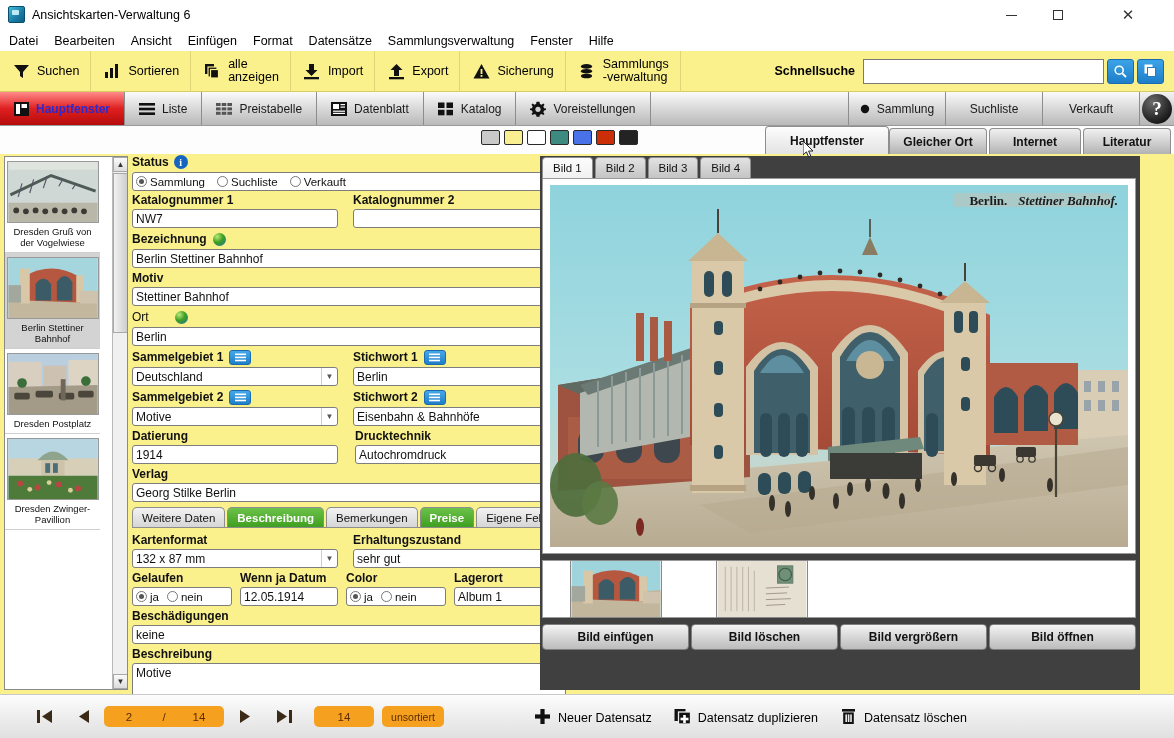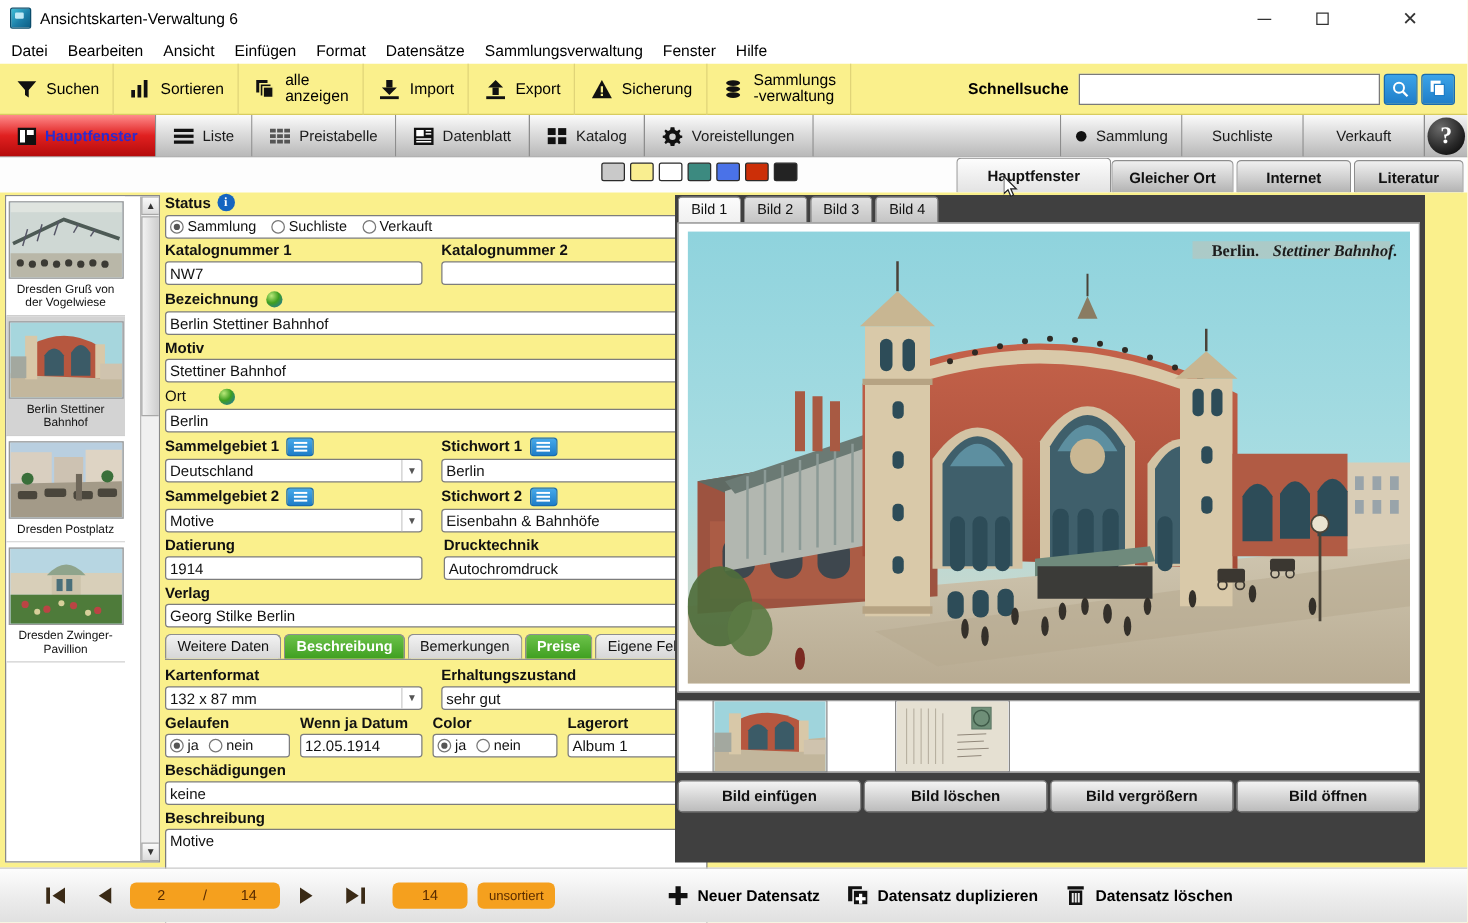--- a/index.html
+++ b/index.html
@@ -295,21 +295,21 @@
   .navarrow { width: 40px; display:flex; align-items:center; justify-content:center; }
   .pill {
     background: #f5a01e; border-radius: 5px; color: #5a2c00;
     font-size: 11.5px; display: flex; align-items: center; justify-content: center;
     height: 21px;
   }
   #pill-counter { width: 120px; gap: 0; }
   #pill-counter span { display:inline-block; }
   #pill-total { width: 60px; margin-left: 10px; }
   #pill-sort { width: 62px; margin-left: 8px; font-size: 10.5px; text-align: center; }
-  .recbtn { display:flex; align-items:center; font-size: 12.5px; color: #000; margin-left: 22px; font-weight: bold; }
+  .recbtn { display:flex; align-items:flex-end; font-size: 12.5px; color: #000; margin-left: 22px; }
   .recbtn .ricon { margin-right: 7px; display:flex; }
 </style>
 </head>
 <body>
 
 <div id="titlebar">
   <div id="app-icon"></div>
   <div id="title-text">Ansichtskarten-Verwaltung 6</div>
   <div class="winbtn" id="btn-min">
       <span class="glyph-min"></span>

